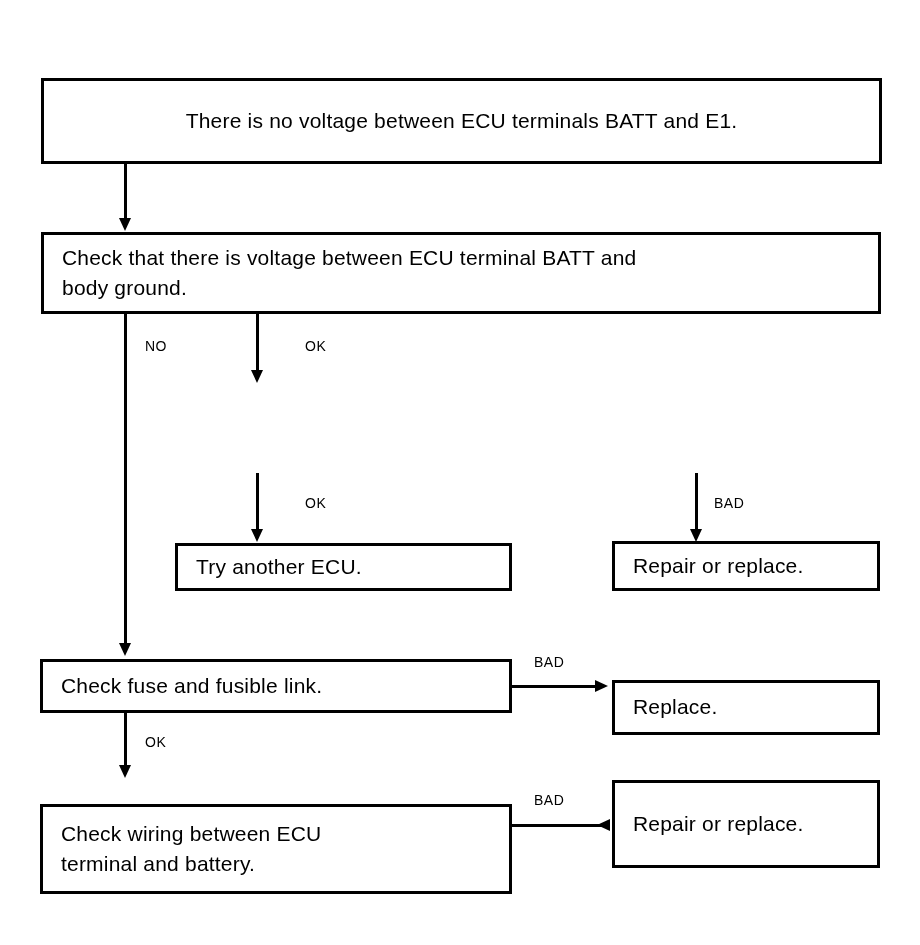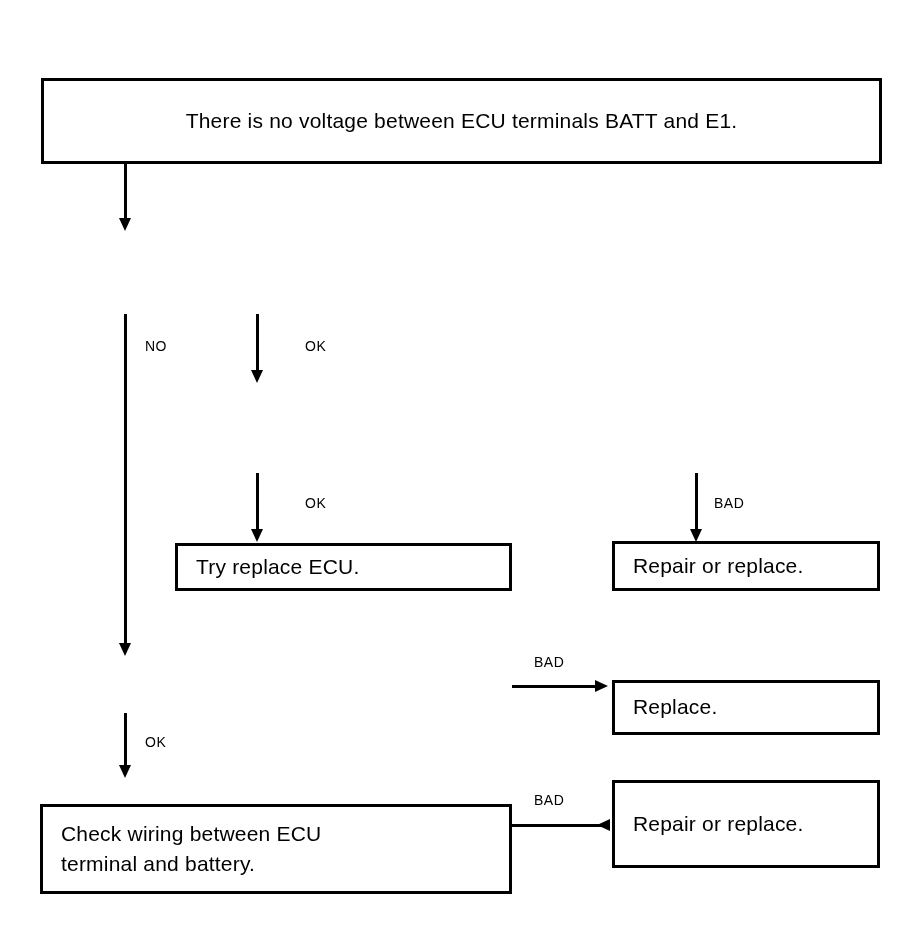--- a/index.html
+++ b/index.html
@@ -85,46 +85,53 @@
 
 <div id="canvas">
 
   <div class="node center" style="left:41px; top:78px; width:841px; height:86px;">
     <span class="txt">There is no voltage between ECU terminals BATT and E1.</span>
   </div>
 
   <div class="vline" style="left:124px; top:164px; height:56px;"></div>
   <div class="arrow-down" style="left:119px; top:218px;"></div>
 
+  <div class="node" style="left:41px; top:232px; width:840px; height:82px;">
+    <span class="txt">Check that there is voltage between ECU terminal BATT and
+body ground.</span>
+  </div>
 
   <div class="vline" style="left:124px; top:314px; height:331px;"></div>
   <div class="arrow-down" style="left:119px; top:643px;"></div>
   <div class="edge-label" style="left:145px; top:339px;">NO</div>
 
   <div class="vline" style="left:256px; top:314px; height:58px;"></div>
   <div class="arrow-down" style="left:251px; top:370px;"></div>
   <div class="edge-label" style="left:305px; top:339px;">OK</div>
 
 
   <div class="vline" style="left:256px; top:473px; height:58px;"></div>
   <div class="arrow-down" style="left:251px; top:529px;"></div>
   <div class="edge-label" style="left:305px; top:496px;">OK</div>
 
   <div class="vline" style="left:695px; top:473px; height:58px;"></div>
   <div class="arrow-down" style="left:690px; top:529px;"></div>
   <div class="edge-label" style="left:714px; top:496px;">BAD</div>
 
   <div class="node" style="left:175px; top:543px; width:337px; height:48px;">
-    <span class="txt">Try replace ECU.</span>
+    <span class="txt">Try another ECU.</span>
   </div>
 
   <div class="node" style="left:612px; top:541px; width:268px; height:50px;">
     <span class="txt">Repair or replace.</span>
   </div>
 
+  <div class="node" style="left:40px; top:659px; width:472px; height:54px;">
+    <span class="txt">Check fuse and fusible link.</span>
+  </div>
 
   <div class="hline" style="left:512px; top:685px; width:84px;"></div>
   <div class="arrow-right" style="left:595px; top:680px;"></div>
   <div class="edge-label" style="left:534px; top:655px;">BAD</div>
 
   <div class="node" style="left:612px; top:680px; width:268px; height:55px;">
     <span class="txt">Replace.</span>
   </div>
 
   <div class="vline" style="left:124px; top:713px; height:54px;"></div>

